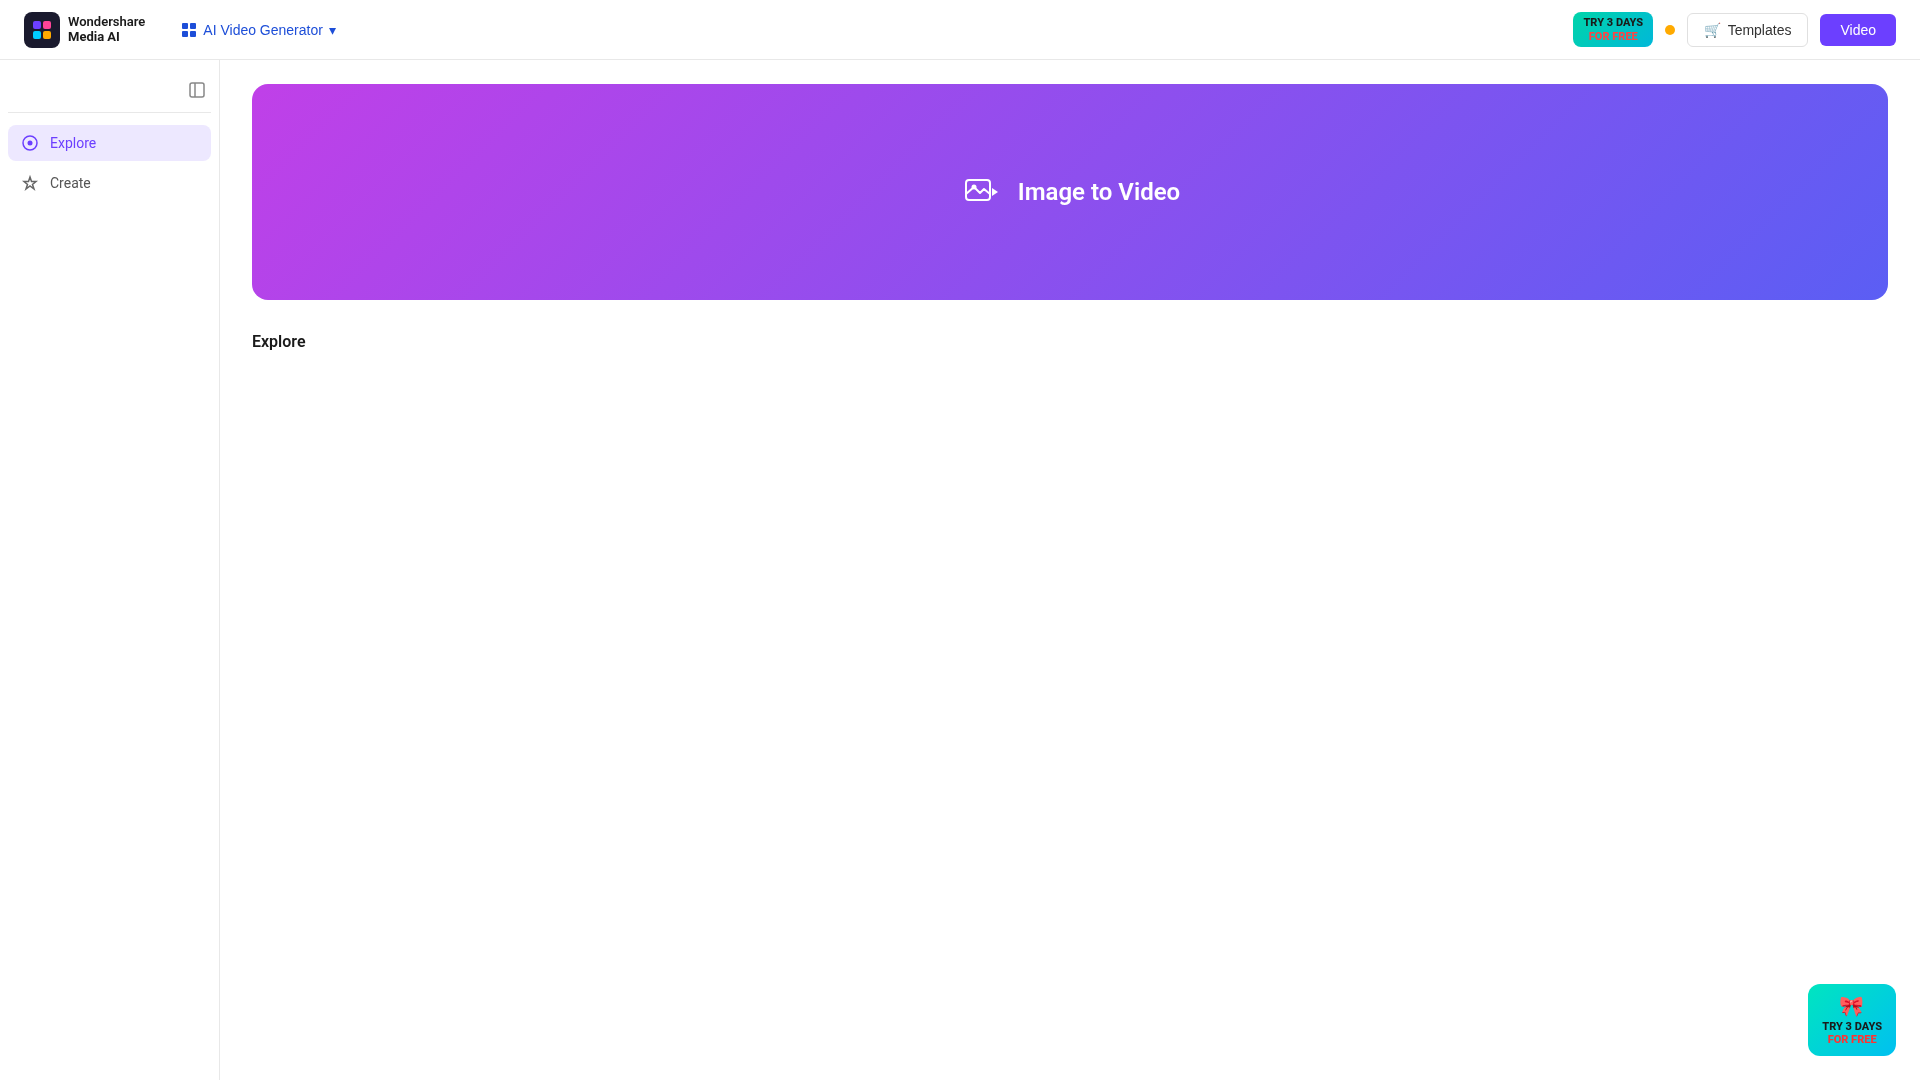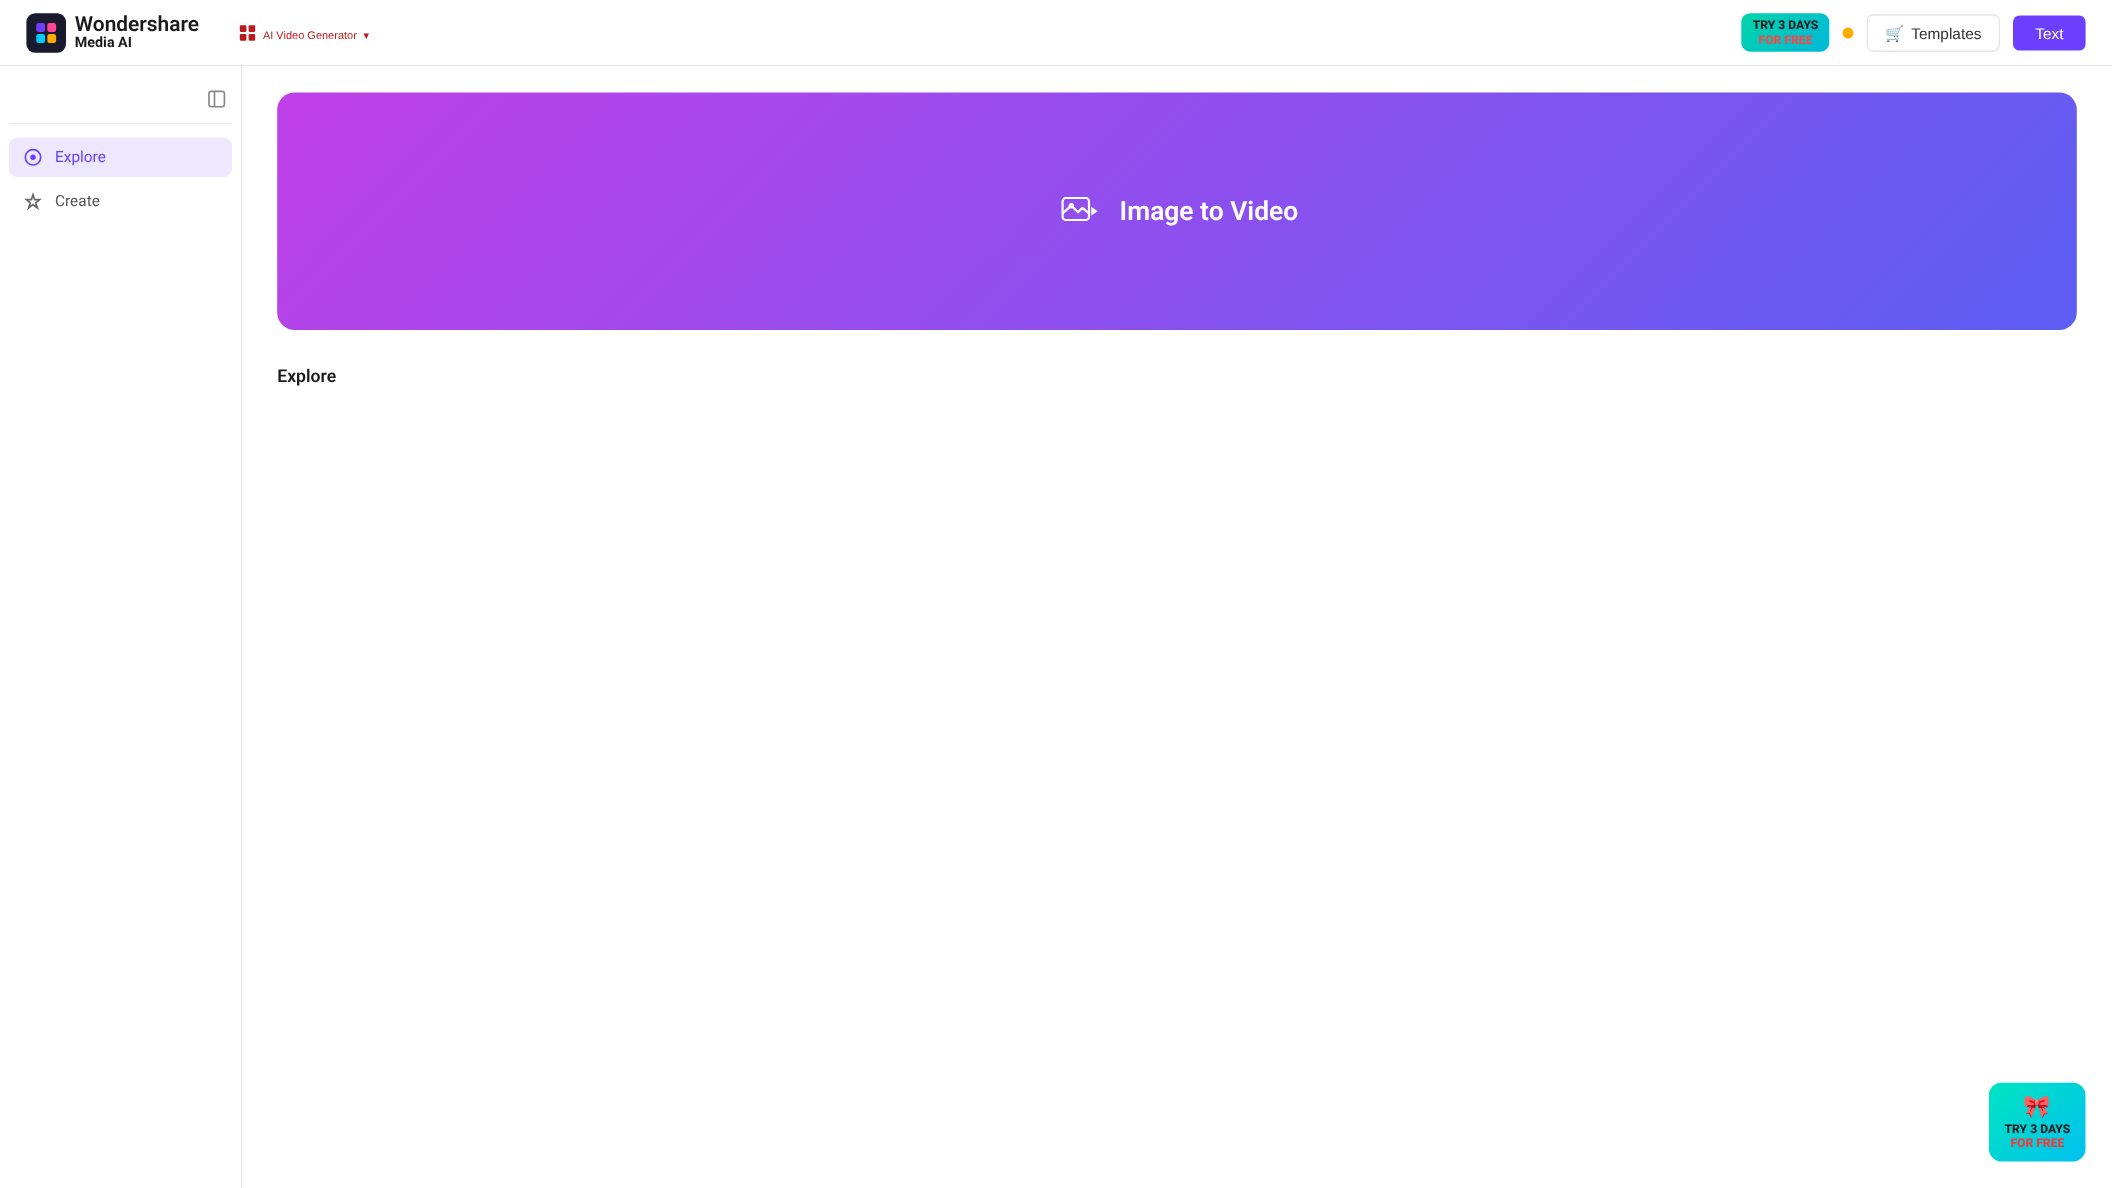--- a/index.html
+++ b/index.html
@@ -58,42 +58,42 @@
       height: 22px;
     }
 
     .logo-text {
       display: flex;
       flex-direction: column;
       line-height: 1.1;
     }
 
     .logo-brand {
-      font-size: 19px;
+      font-size: 13px;
       font-weight: 600;
       color: #1a1a1a;
     }
 
     .logo-product {
       font-size: 13px;
       font-weight: 700;
       color: #1a1a1a;
     }
 
     .nav-dropdown {
       display: flex;
       align-items: flex-end;
       gap: 6px;
       padding: 6px 12px;
       border-radius: 6px;
       cursor: pointer;
       background: transparent;
       border: none;
-      font-size: 10px;
-      color: #b91c1c;
+      font-size: 14px;
+      color: #1d4ed8;
     }
 
     .nav-icon {
       display: flex;
       align-items: center;
     }
 
     .header-right {
       display: flex;
       align-items: center;
@@ -355,21 +355,21 @@
       <span class="try-line2">FOR FREE</span>
     </div>
 
     <div class="notification-dot"></div>
 
     <button class="purchase-btn">
       <span>🛒</span>
       <span>Templates</span>
     </button>
 
-    <button class="login-btn">Text</button>
+    <button class="login-btn">Video</button>
   </div>
 </header>
 
 <div class="app-body">
 
   <aside class="sidebar">
 
     <div style="display:flex; justify-content:flex-end; padding-bottom:8px; border-bottom:1px solid #e8e8e8; margin-bottom:8px;">
       <div class="resize-icon">
         <svg width="18" height="18" viewBox="0 0 18 18" fill="none" stroke="#888" stroke-width="1.5">

